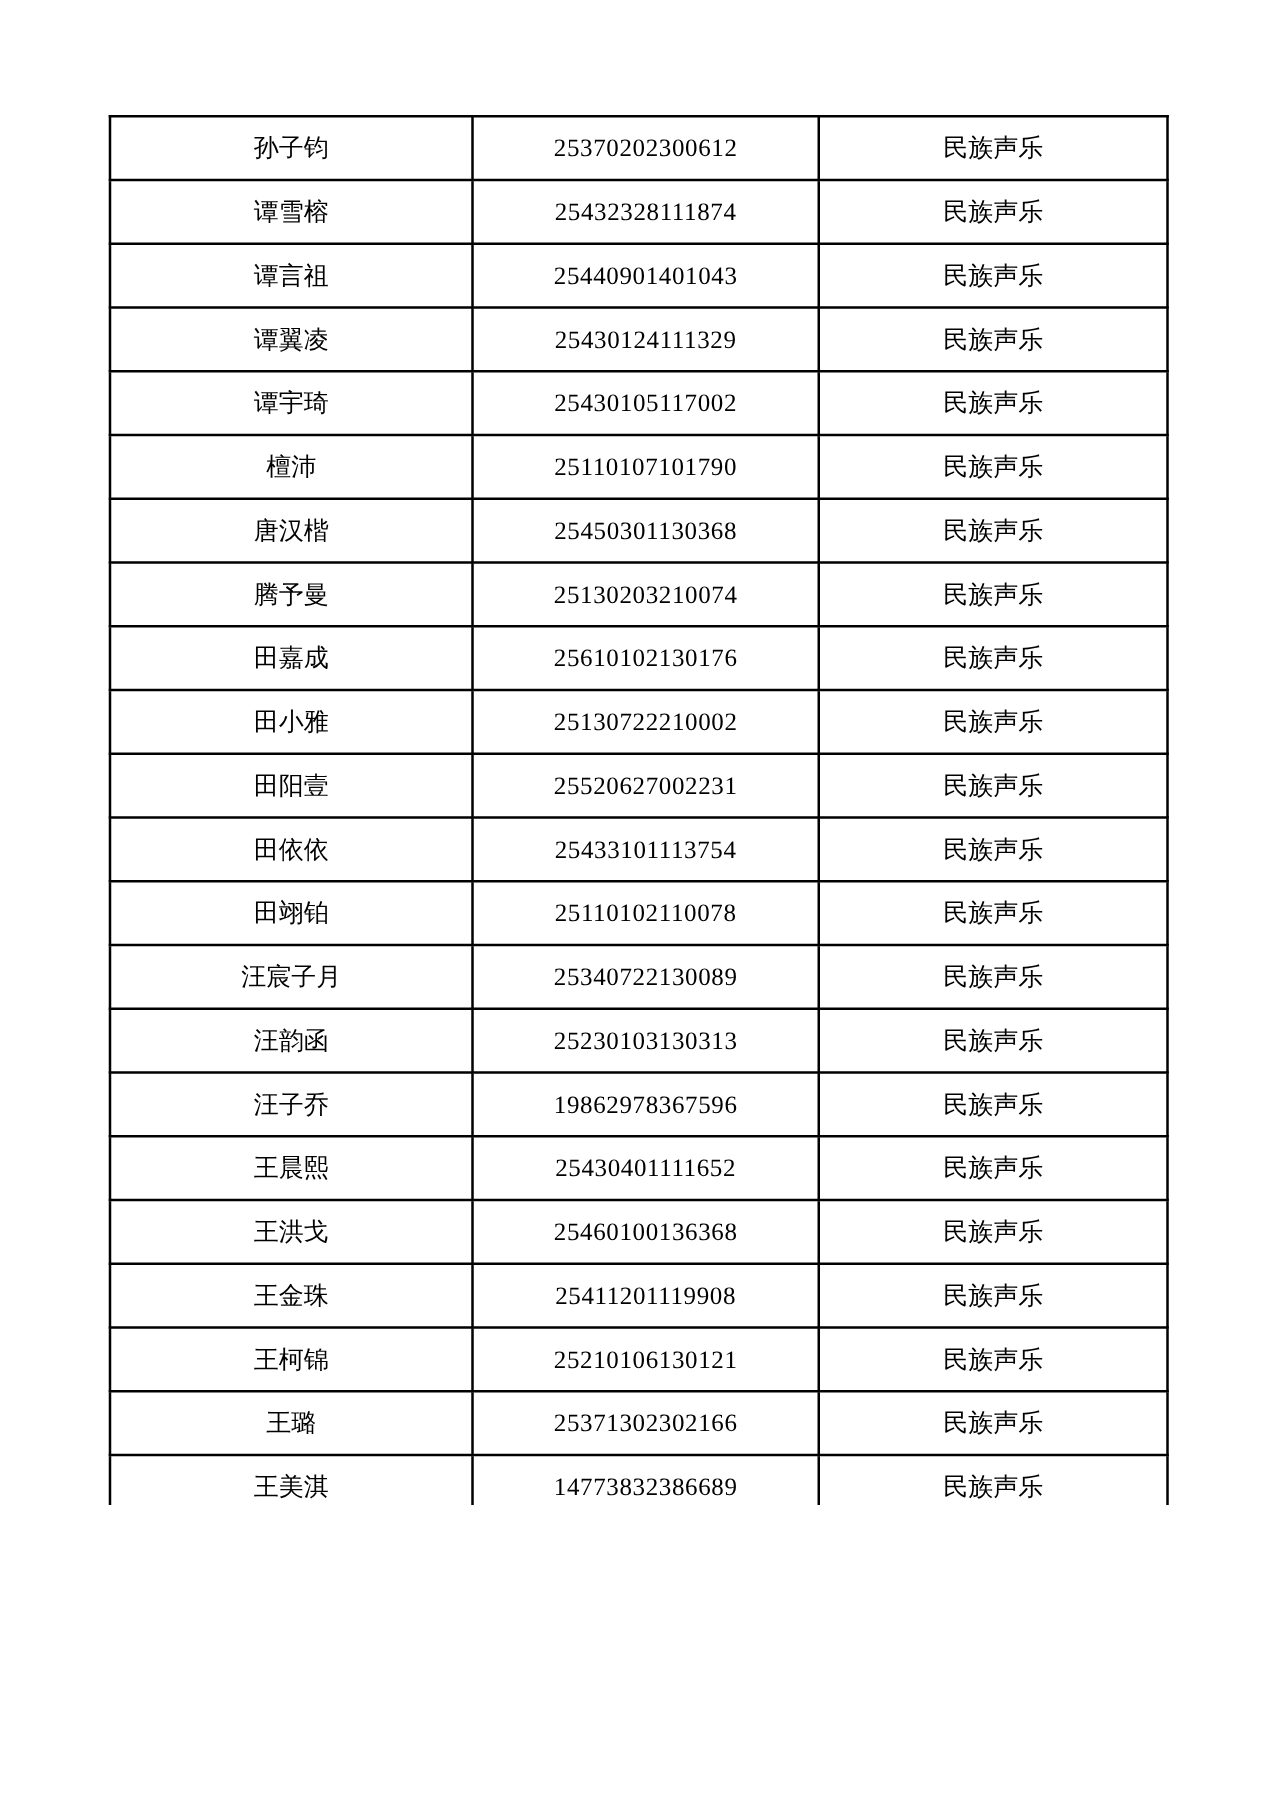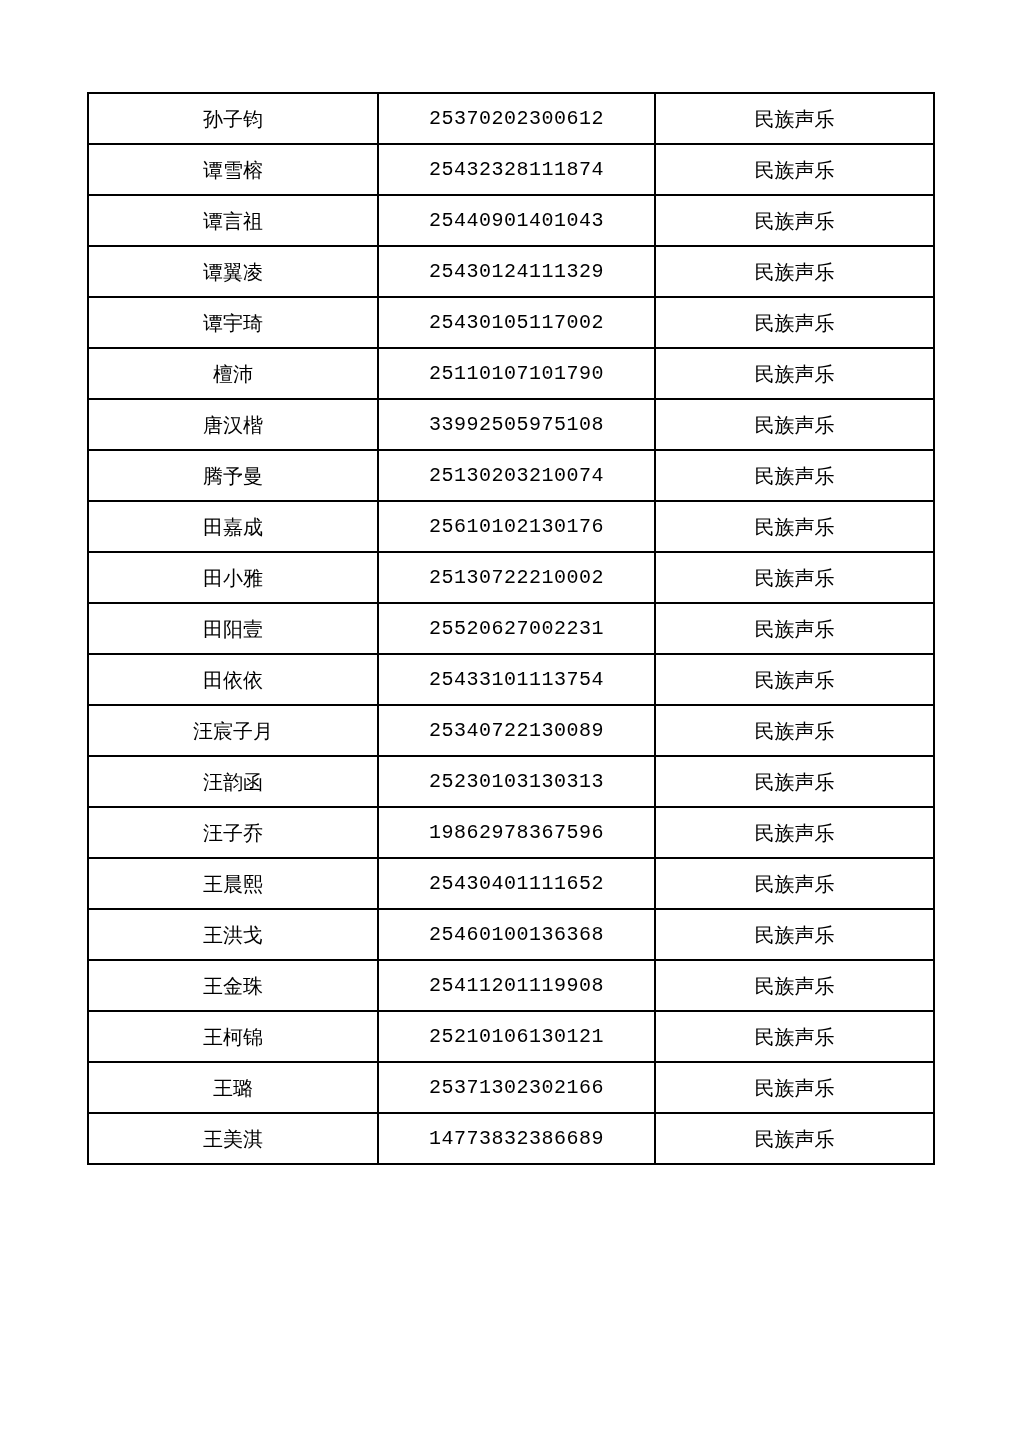--- a/index.html
+++ b/index.html
@@ -31,21 +31,21 @@
     height: 49px;
     text-align: center;
     vertical-align: middle;
     font-size: 20px;
     line-height: 1;
     padding: 0;
     overflow: hidden;
     white-space: nowrap;
   }
   table.roster td.number {
-    font-family: Liberation Mono, monospace;
+    font-family: Liberation Serif, serif;
     letter-spacing: 0.5px;
   }
 </style>
 </head>
 <body>
 
 <div class="page">
   <table class="roster">
     <colgroup>
       <col class="col-name">
@@ -84,21 +84,21 @@
   </tr>
 
   <tr>
     <td class="name">檀沛</td>
     <td class="number">25110107101790</td>
     <td class="major">民族声乐</td>
   </tr>
 
   <tr>
     <td class="name">唐汉楷</td>
-    <td class="number">33992505975108</td>
+    <td class="number">25450301130368</td>
     <td class="major">民族声乐</td>
   </tr>
 
   <tr>
     <td class="name">腾予曼</td>
     <td class="number">25130203210074</td>
     <td class="major">民族声乐</td>
   </tr>
 
   <tr>
@@ -118,20 +118,25 @@
     <td class="number">25520627002231</td>
     <td class="major">民族声乐</td>
   </tr>
 
   <tr>
     <td class="name">田依依</td>
     <td class="number">25433101113754</td>
     <td class="major">民族声乐</td>
   </tr>
 
+  <tr>
+    <td class="name">田翊铂</td>
+    <td class="number">25110102110078</td>
+    <td class="major">民族声乐</td>
+  </tr>
 
   <tr>
     <td class="name">汪宸子月</td>
     <td class="number">25340722130089</td>
     <td class="major">民族声乐</td>
   </tr>
 
   <tr>
     <td class="name">汪韵函</td>
     <td class="number">25230103130313</td>

